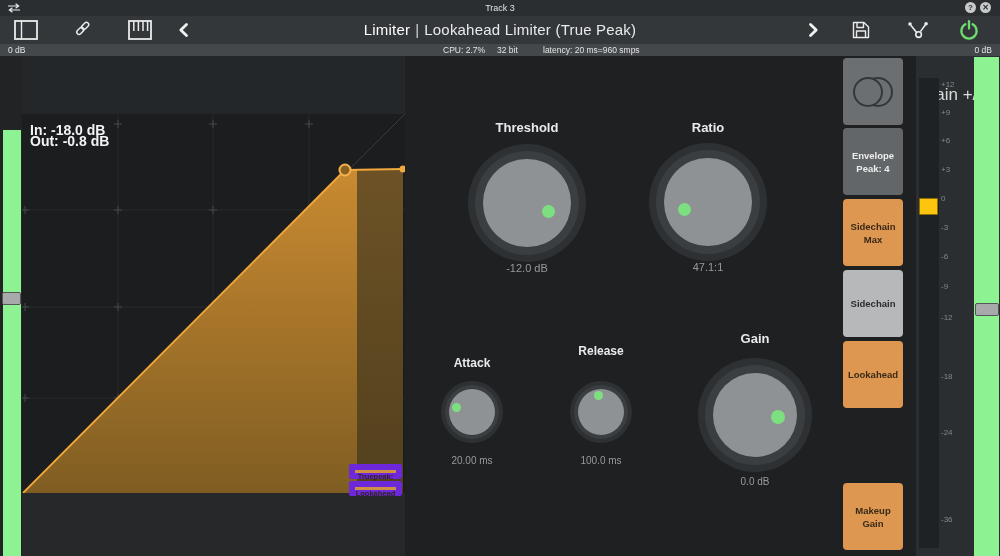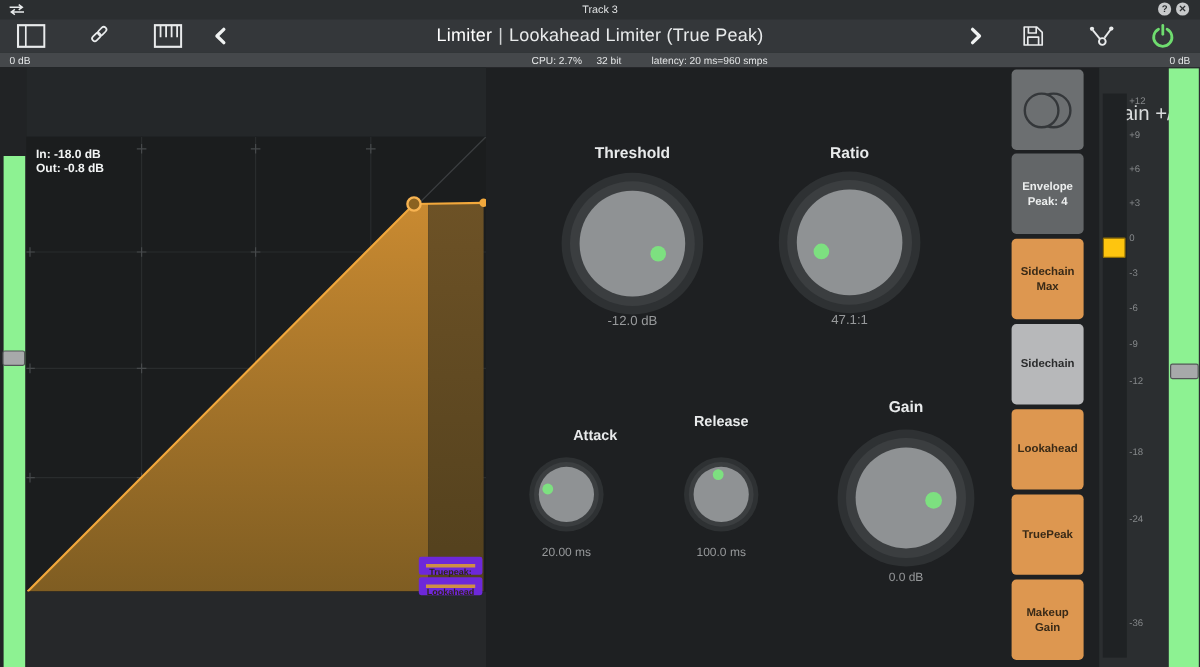--- a/index.html
+++ b/index.html
@@ -22,21 +22,21 @@
   .statusbar span{position:absolute;top:0;height:12px;line-height:13px;white-space:nowrap;}
   
   .meterL-bg{left:0;top:56px;width:22px;height:500px;background:#212325;}
   .meterL-fill{left:3px;top:130px;width:18px;height:426px;background:#8df292;}
   .meterR-fill{left:974px;top:57px;width:25px;height:499px;background:#8df292;}
   .fhandle{background:#a7a9aa;border:1px solid #545658;border-radius:2px;box-sizing:border-box;}
   
   .graph-strip{left:22px;top:56px;width:383px;height:58px;background:#242729;}
   .graph-bg{left:22px;top:114px;width:383px;height:379px;background:#1b1d1e;}
   .graph-footer{left:22px;top:493px;width:383px;height:63px;background:#26282a;}
-  .readout{left:30px;top:125px;color:#f3f5f5;font-size:10px;line-height:10.5px;font-weight:bold;}
+  .readout{left:30px;top:125px;color:#f3f5f5;font-size:14px;line-height:10.5px;font-weight:bold;}
   .badge{left:349px;width:53px;height:15px;background:#cf8f45;border:6px solid #6d28d9;
          border-radius:2px;color:#2f2416;font-size:7.5px;line-height:13px;text-align:center;
          box-sizing:border-box;font-weight:bold;}
   
   .knob{position:absolute;}
   .knob .r1{position:absolute;inset:0;border-radius:50%;background:#2e3133;}
   .knob .r2{position:absolute;inset:6%;border-radius:50%;background:#3b3e40;}
   .knob .face{position:absolute;inset:13%;border-radius:50%;background:#8f9294;}
   .knob .dot{position:absolute;border-radius:50%;background:#7de080;}
   .klabel{transform:translateX(-50%);color:#e8eaeb;font-size:13px;font-weight:bold;white-space:nowrap;}
@@ -194,21 +194,21 @@
 
   <div class="abs klabel" style="left:708px;top:120px">Ratio</div>
   <div class="knob" style="left:649px;top:143px;width:118px;height:118px">
     <div class="r1"></div>
       <div class="r2"></div>
       <div class="face"></div>
     <div class="dot" style="left:29px;top:60px;width:13px;height:13px"></div>
   </div>
   <div class="abs kvalue" style="left:708px;top:261px">47.1:1</div>
 
-  <div class="abs klabel-s" style="left:496px;top:356px">Attack</div>
+  <div class="abs klabel-s" style="left:472px;top:356px">Attack</div>
   <div class="knob" style="left:441px;top:381px;width:62px;height:62px">
     <div class="r1"></div>
       <div class="r2"></div>
       <div class="face"></div>
     <div class="dot" style="left:11px;top:22px;width:9px;height:9px"></div>
   </div>
   <div class="abs kvalue-s" style="left:472px;top:455px">20.00 ms</div>
 
   <div class="abs klabel-s" style="left:601px;top:344px">Release</div>
   <div class="knob" style="left:570px;top:381px;width:62px;height:62px">
@@ -233,21 +233,20 @@
       <svg width="48" height="36" viewBox="0 0 48 36" fill="none">
         <circle cx="29" cy="18" r="14" stroke="#34373a" stroke-width="2"></circle>
         <circle cx="19" cy="18" r="14" fill="#6c6f71" stroke="#34373a" stroke-width="2"></circle>
       </svg>
     </span>
   </div>
   <div class="sbtn gray" style="top:128px">Envelope Peak: 4</div>
   <div class="sbtn orange" style="top:199px">Sidechain Max</div>
   <div class="sbtn light" style="top:270px">Sidechain</div>
   <div class="sbtn orange" style="top:341px">Lookahead</div>
-  <div class="sbtn orange" style="top:412px">TruePeak</div>
   <div class="sbtn orange" style="top:483px">Makeup Gain</div>
 
   <div class="abs gain-panel"></div>
   <div class="abs gain-title">Gain +/-</div>
   <div class="abs gain-track"></div>
   <span class="gtick" style="top:80px">+12</span>
   <span class="gtick" style="top:108px">+9</span>
   <span class="gtick" style="top:136px">+6</span>
   <span class="gtick" style="top:165px">+3</span>
   <span class="gtick" style="top:194px">0</span>

